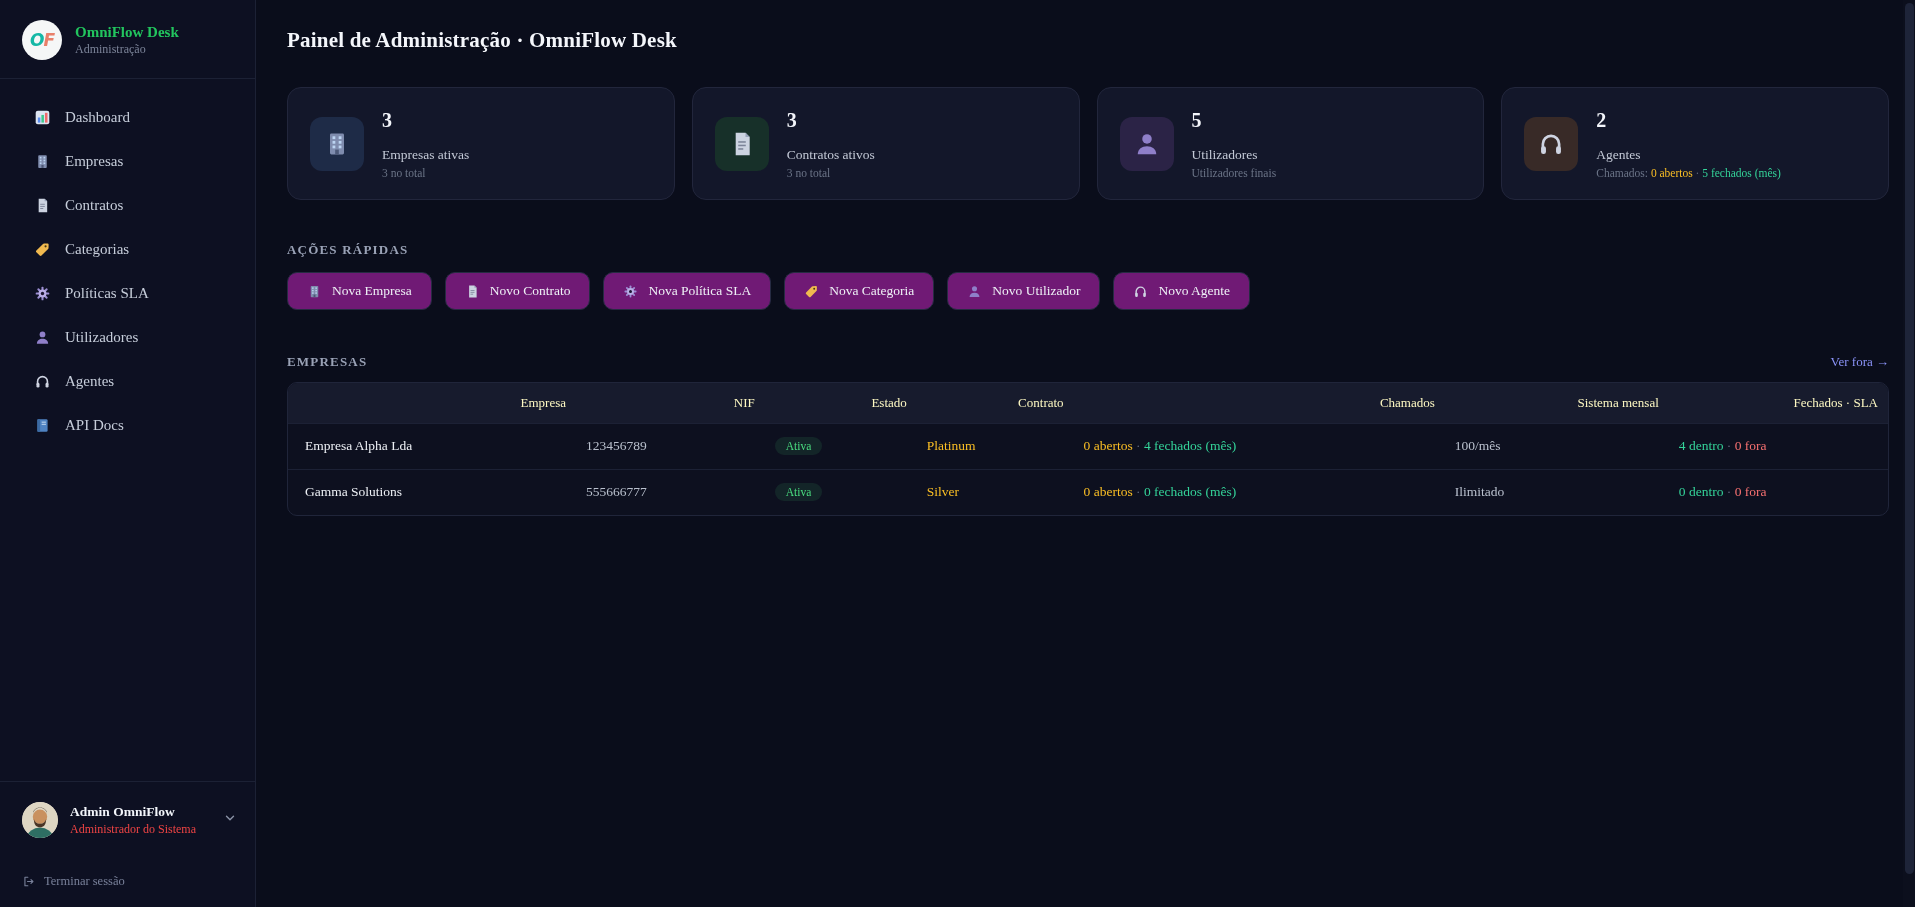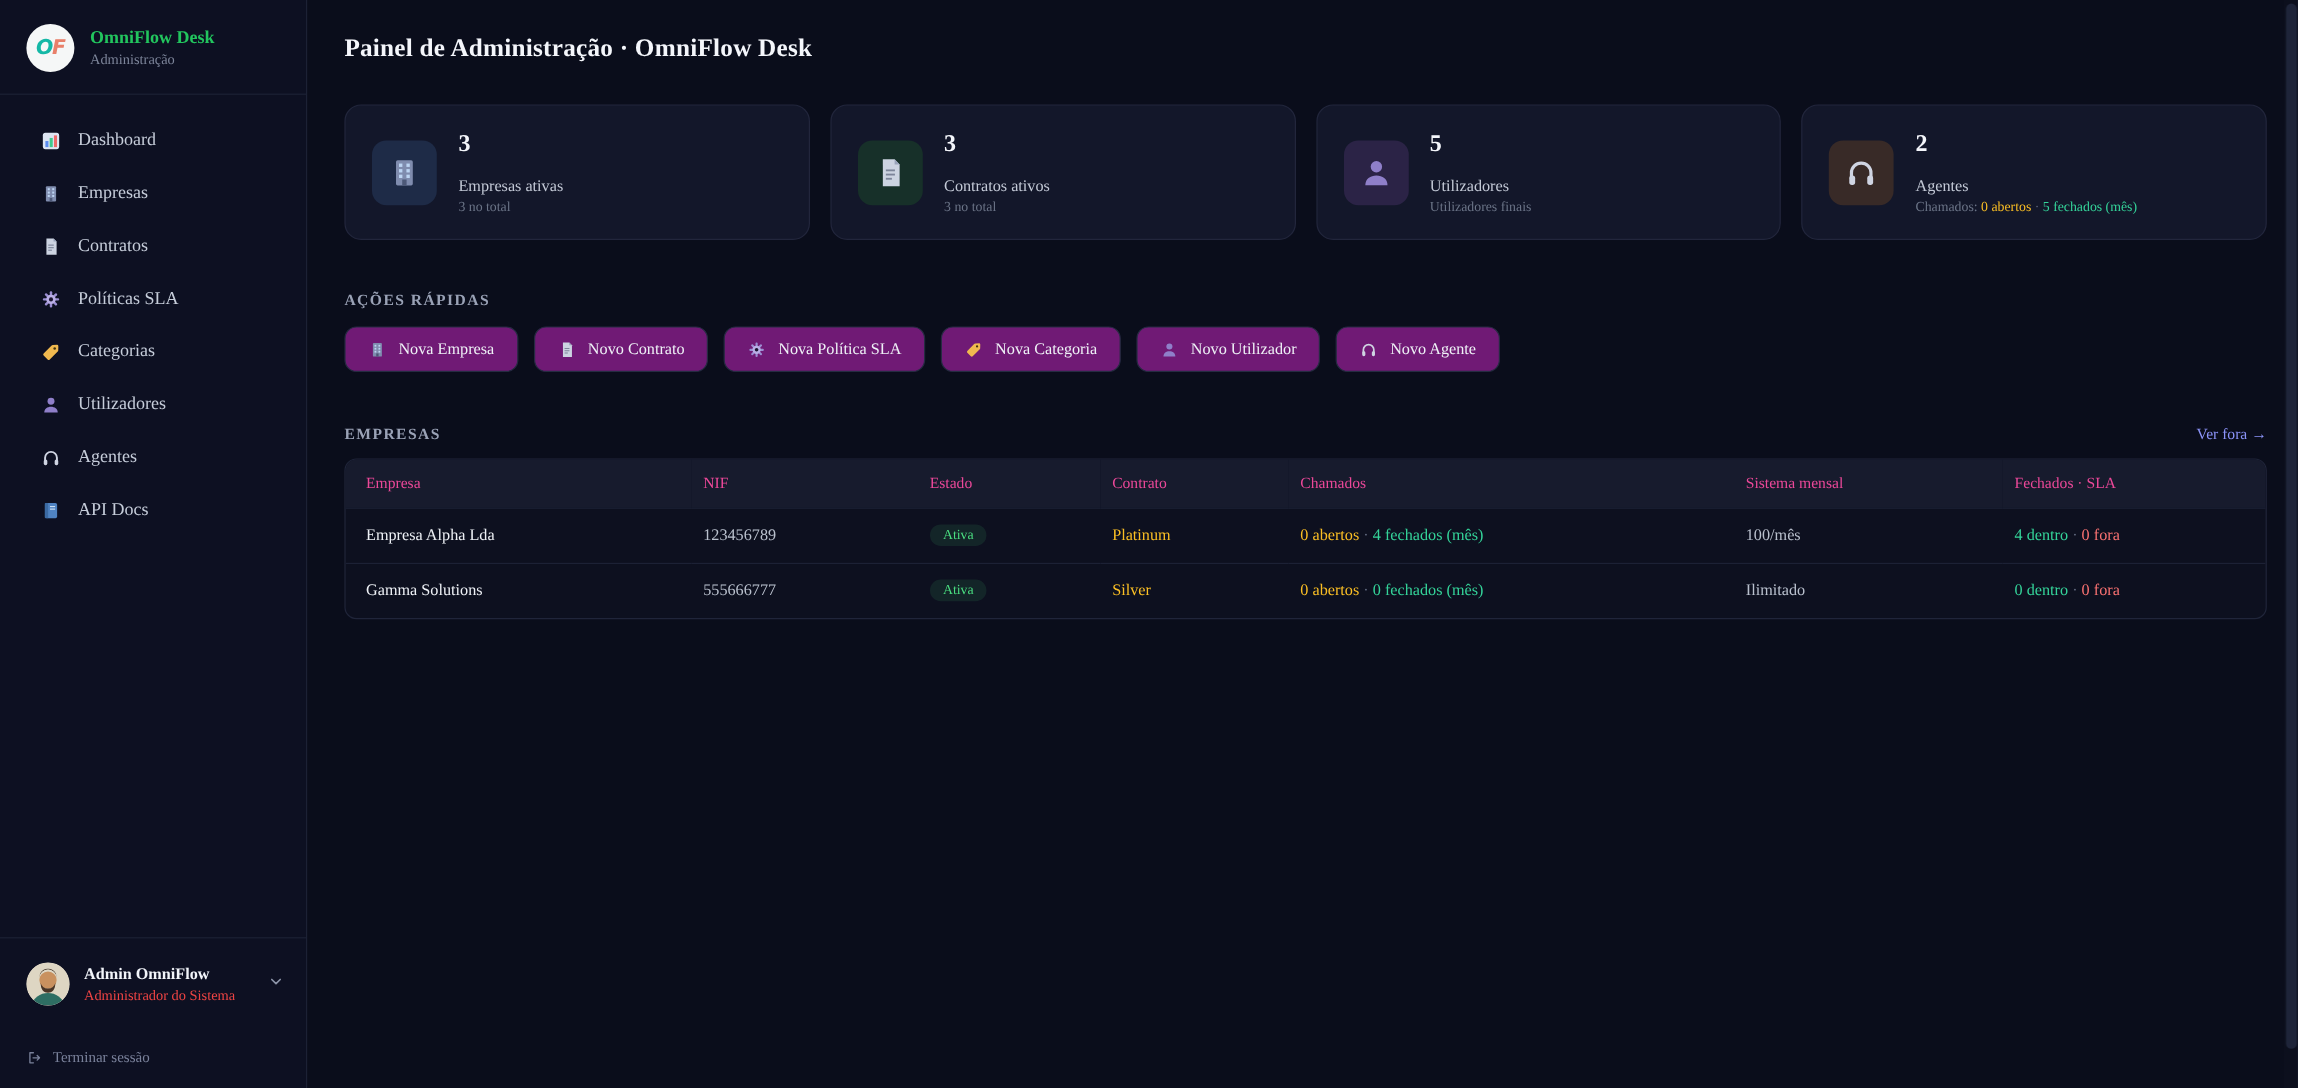--- a/index.html
+++ b/index.html
@@ -109,21 +109,21 @@
   }
   .view-all { color:#8b93f8; font-size:13px; text-decoration:none; cursor:pointer; }
   .table-wrap {
     margin-top:12px;
     border:1px solid #20253a; border-radius:10px; overflow:hidden;
     background:#0d101f;
   }
   table { width:100%; border-collapse:collapse; table-layout:fixed; }
   thead tr { background:#171b2d; }
   th {
-    text-align:left; font-weight:normal; color:#ec4899; font-size:13px;
+    text-align:right; font-weight:normal; color:#fef9c3; font-size:13px;
     height:40px; padding:0 10px;
   }
   td { height:46px; padding:0 10px; font-size:13.5px; color:#b9c0cd; border-top:1px solid #1c2135; }
   th:first-child, td:first-child { padding-left:17px; }
   .co-name { color:#eef1f6; }
   .badge {
     display:inline-block; padding:3px 11px; border-radius:999px;
     font-size:11.5px; color:#4ade80; background:rgba(74,222,128,.10);
   }
   
@@ -233,29 +233,29 @@
       <span>Empresas</span>
     </a>
     <a class="nav-item">
       <svg viewBox="0 0 20 20">
           <use href="#i-doc"></use>
         </svg>
       <span>Contratos</span>
     </a>
     <a class="nav-item">
       <svg viewBox="0 0 20 20">
+          <use href="#i-tag"></use>
+        </svg>
+      <span>Categorias</span>
+    </a>
+    <a class="nav-item">
+      <svg viewBox="0 0 20 20">
           <use href="#i-gear"></use>
         </svg>
       <span>Políticas SLA</span>
-    </a>
-    <a class="nav-item">
-      <svg viewBox="0 0 20 20">
-          <use href="#i-tag"></use>
-        </svg>
-      <span>Categorias</span>
     </a>
     <a class="nav-item">
       <svg viewBox="0 0 20 20">
           <use href="#i-user"></use>
         </svg>
       <span>Utilizadores</span>
     </a>
     <a class="nav-item">
       <svg viewBox="0 0 20 20">
           <use href="#i-headphones"></use>

